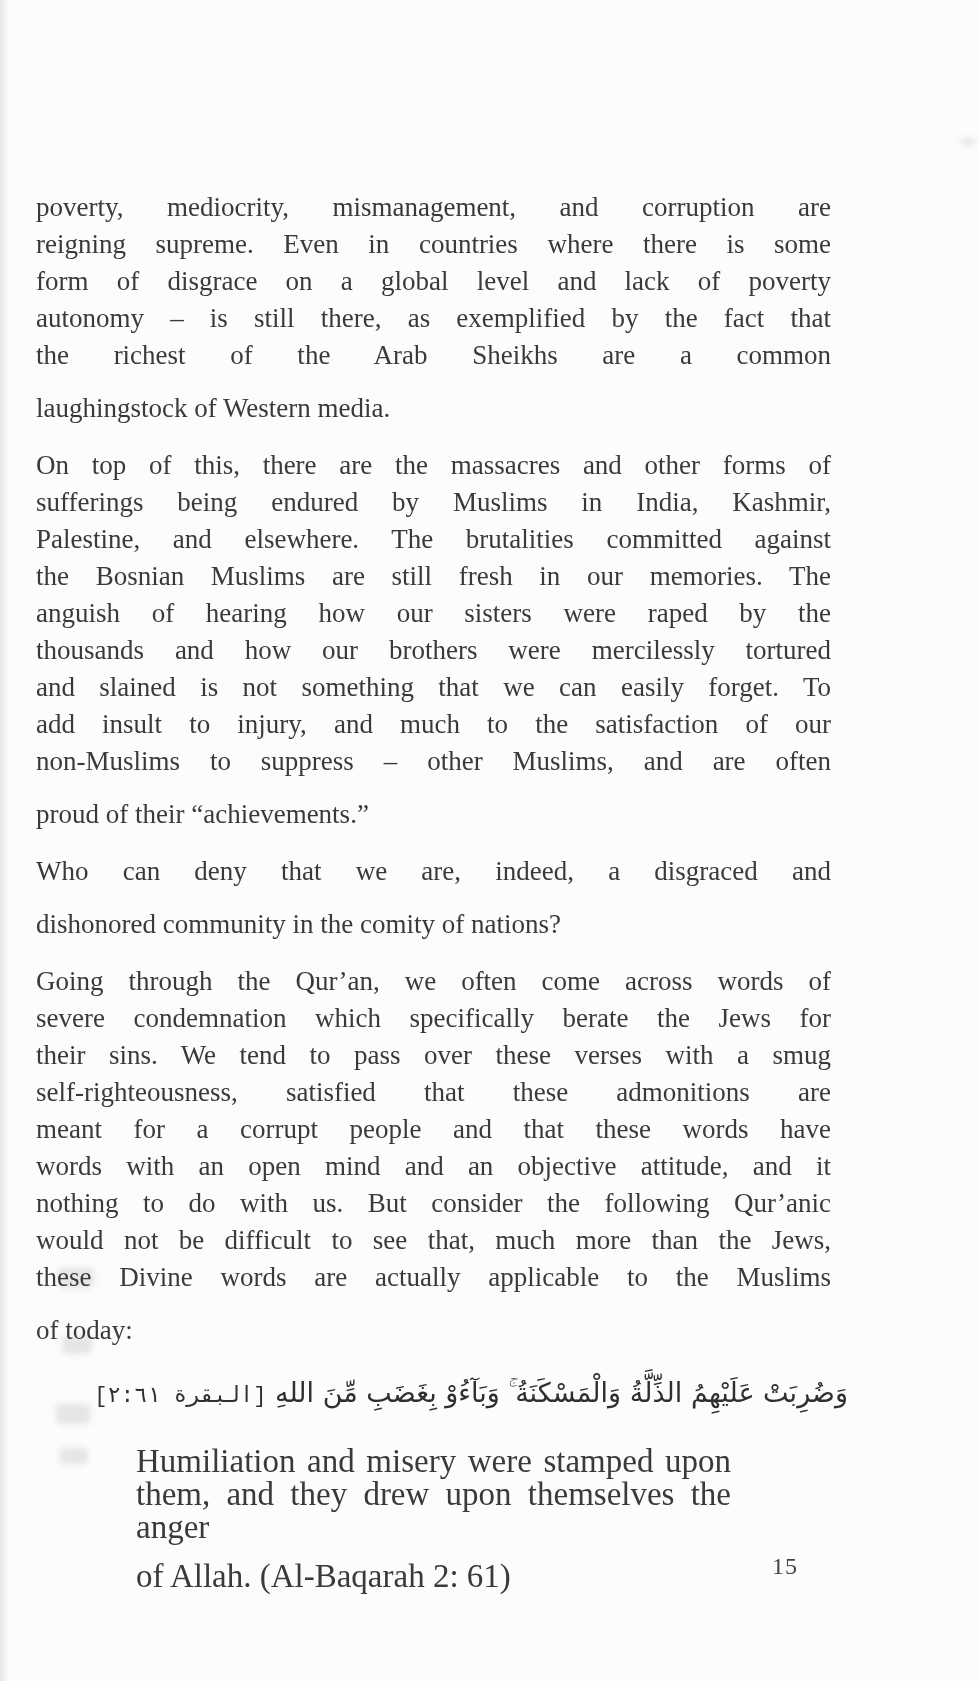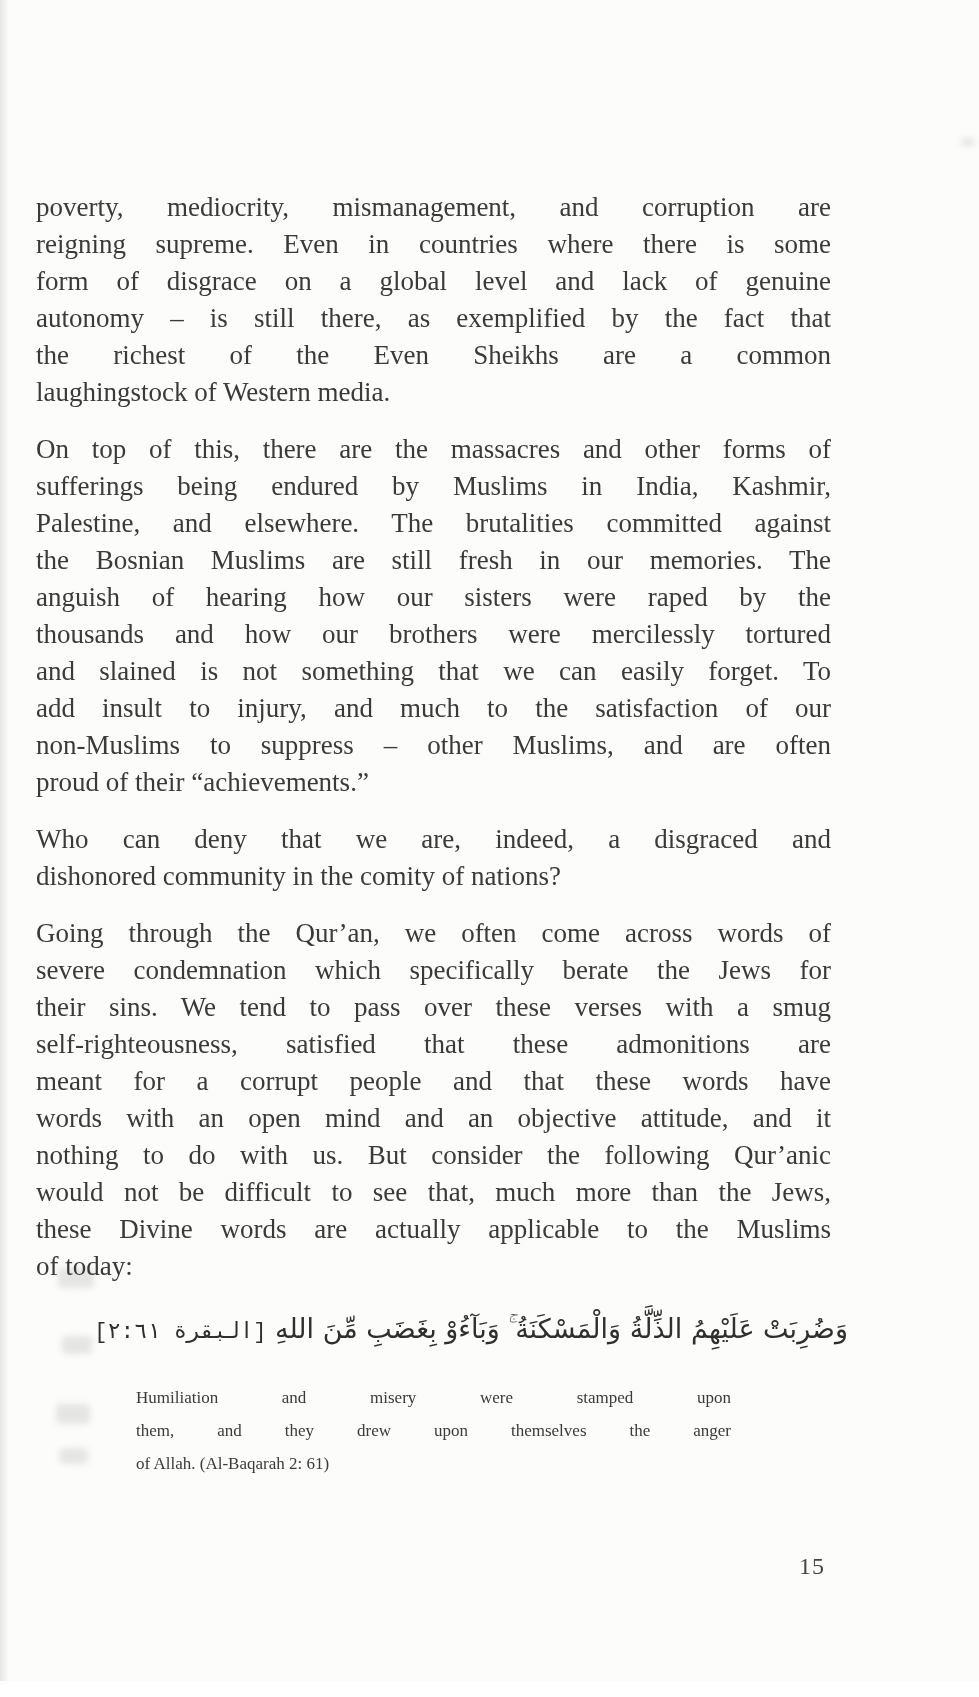--- a/index.html
+++ b/index.html
@@ -21,39 +21,39 @@
     position:absolute; left:36px; top:189px; width:795px;
     font-size:27px;
   }
   .paragraph { margin:0 0 20px 0; }
   .line {
     line-height:37px;
     text-align:justify;
     text-align-last:justify;
     white-space:normal;
   }
-  .line.last { text-align-last:left; }
+  .line.last { text-align-last:left;margin-top:16px; }
   .arabic {
     direction:rtl;
     text-align:right;
     font-family:"DejaVu Sans", sans-serif;
     font-size:27px;
     line-height:48px;
     margin:10px -17px 24px 0;
     color:#2f2f2f;
   }
   .arabic .ref { font-size:22px;font-family:Liberation Mono, monospace; }
   .blockquote {
     margin:0 100px 0 100px;
     width:595px;
-    font-size:17px;
+    font-size:33px;
   }
   .blockquote .line { line-height:33px; }
   .page-number {
-    position:absolute; left:799px; top:1553px;
+    position:absolute; left:772px; top:1553px;
     font-size:24px; color:#444;
     letter-spacing:1px;
   }
   
   .smudge {
     position:absolute;
     background:rgba(110,110,110,0.16);
     filter:blur(3px);
     border-radius:4px;
     pointer-events:none;
@@ -73,23 +73,23 @@
   <div class="smudge s1"></div>
   <div class="smudge s2"></div>
   <div class="smudge s3"></div>
   <div class="smudge s4"></div>
   <div class="smudge s5"></div>
 
   <main class="body-text">
       <div class="paragraph">
         <div class="line">poverty, mediocrity, mismanagement, and corruption are</div>
         <div class="line">reigning supreme. Even in countries where there is some</div>
-        <div class="line">form of disgrace on a global level and lack of genuine</div>
+        <div class="line">form of disgrace on a global level and lack of poverty</div>
         <div class="line">autonomy – is still there, as exemplified by the fact that</div>
-        <div class="line">the richest of the Even Sheikhs are a common</div>
+        <div class="line">the richest of the Arab Sheikhs are a common</div>
         <div class="line last">laughingstock of Western media.</div>
       </div>
       <div class="paragraph">
         <div class="line">On top of this, there are the massacres and other forms of</div>
         <div class="line">sufferings being endured by Muslims in India, Kashmir,</div>
         <div class="line">Palestine, and elsewhere. The brutalities committed against</div>
         <div class="line">the Bosnian Muslims are still fresh in our memories. The</div>
         <div class="line">anguish of hearing how our sisters were raped by the</div>
         <div class="line">thousands and how our brothers were mercilessly tortured</div>
         <div class="line">and slained is not something that we can easily forget. To</div>

